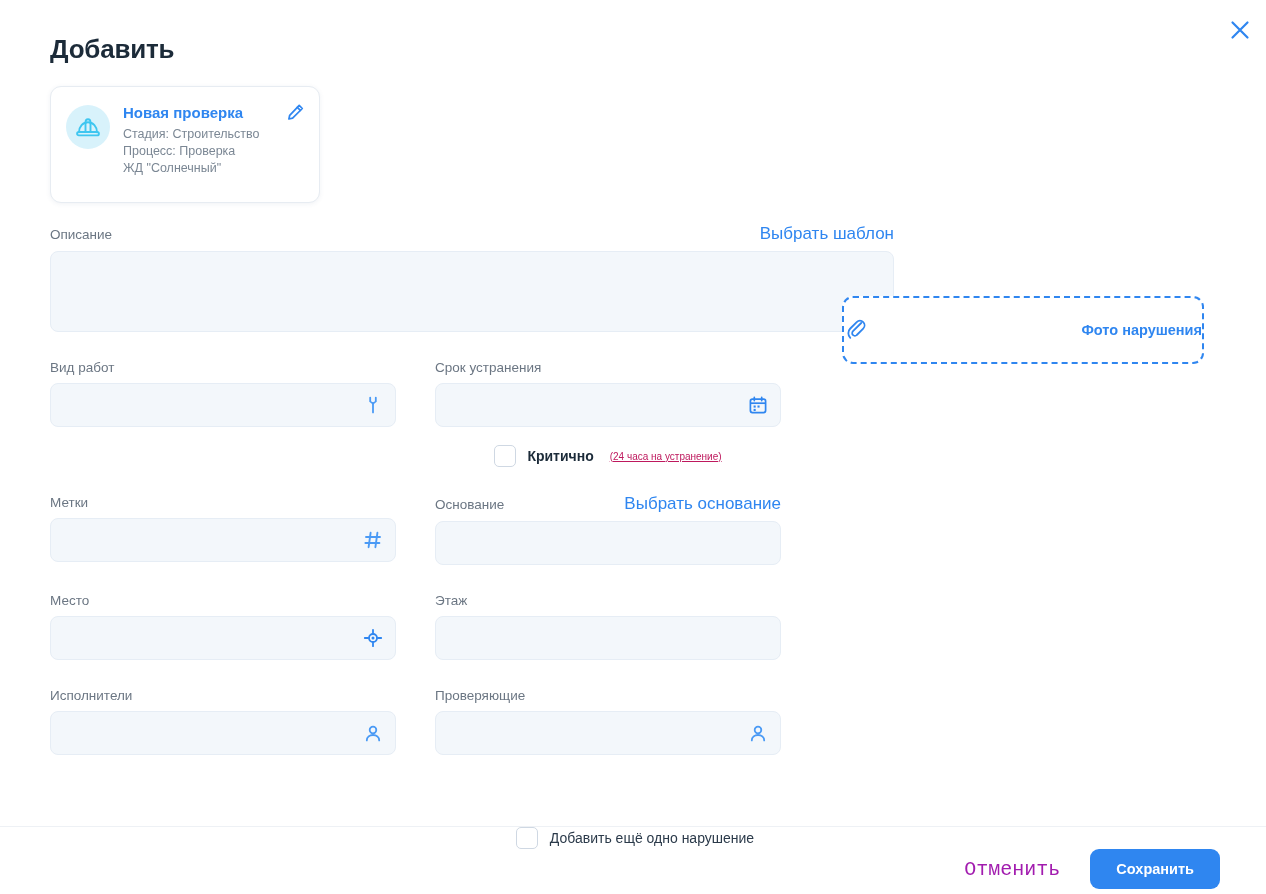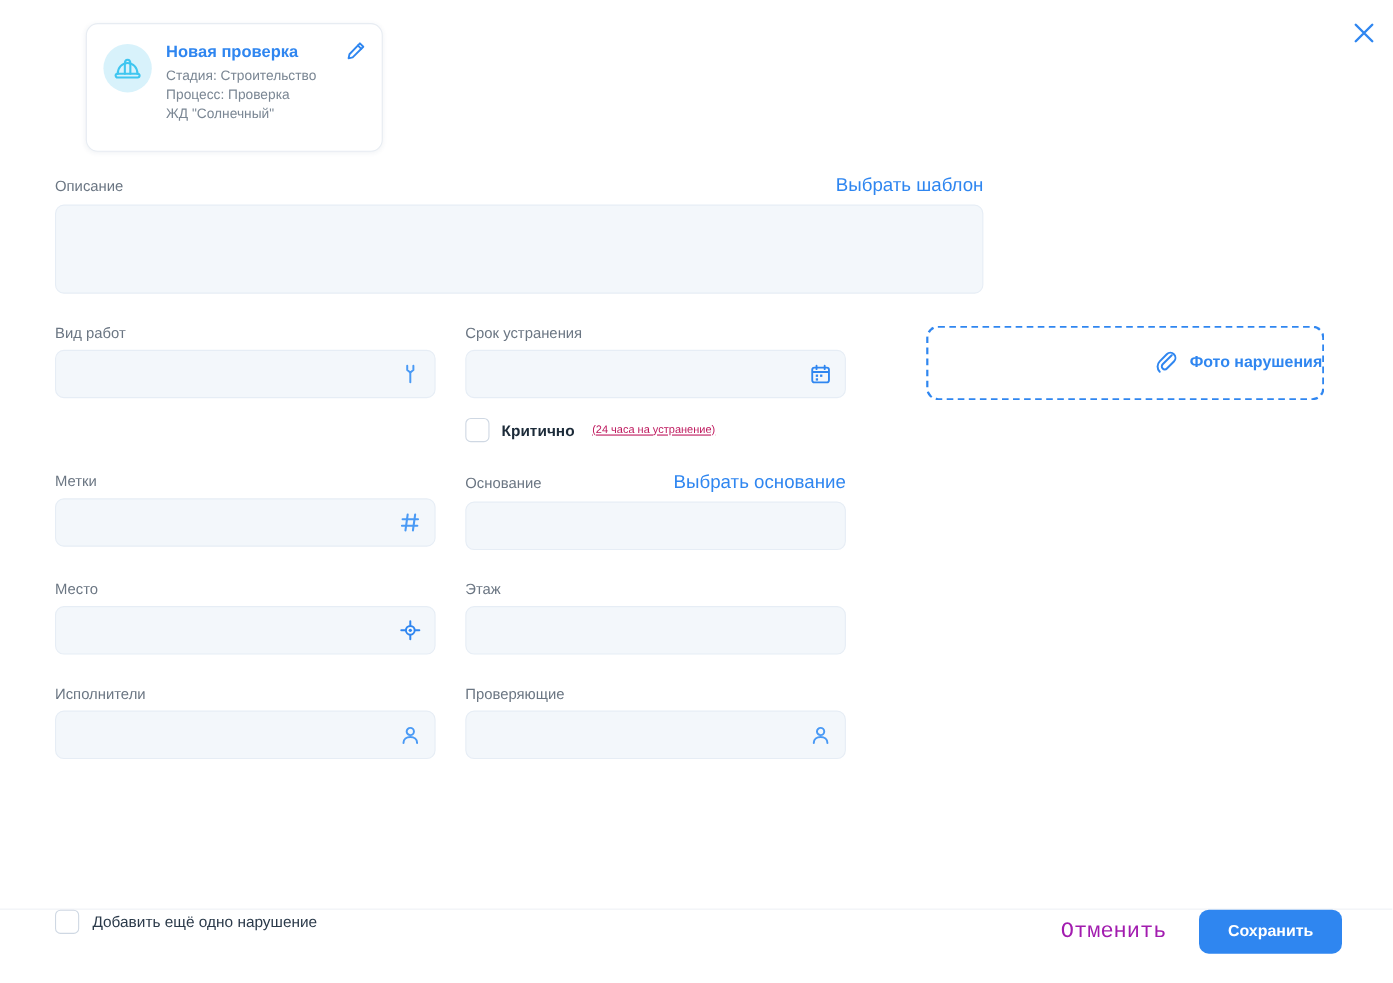--- a/index.html
+++ b/index.html
@@ -56,21 +56,20 @@
     min-height: 117px;
     background: #ffffff;
     border: 1px solid #e7ecf2;
     border-radius: 11px;
     box-shadow: 0 1px 5px rgba(40,70,110,0.07);
     padding: 15px 14px 15px 15px;
     display: flex;
     gap: 13px;
     align-items: flex-start;
     position: relative;
-    margin-left: 28px;
   }
   .hat-circle {
     flex: 0 0 auto;
     width: 44px; height: 44px;
     border-radius: 50%;
     background: #d8f2fb;
     display: flex; align-items: center; justify-content: center;
     margin-top: 3px;
   }
   .card-body { flex: 1 1 auto; min-width: 0; padding-top: 1px;}
@@ -137,54 +136,55 @@
     width: 22px; height: 22px;
     display: flex; align-items:center; justify-content:center;
     cursor: pointer;
   }
 
   .desc-row { margin-top: 21px; width: 844px; }
   .desc-box { height: 81px; }
 
   .row-2 {
     display: flex;
-    gap: 27px;
+    gap: 39px;
     margin-top: 27px;
   }
   .col { width: 346px; }
   .input-h { height: 44px; }
 
   
   .photo-drop {
     position: absolute;
     left: 842px;
     top: 296px;
     width: 362px;
     height: 68px;
     border: 2px dashed #2f86f0;
     border-radius: 11px;
     display: flex;
     align-items: center;
-    justify-content: flex-end;
+    justify-content: space-between;
     gap: 9px;
     cursor: pointer;
     background: #ffffff;
   }
   .photo-drop-label {
     font-size: 14.5px;
     font-weight: bold;
     color: #2f86f0;
   }
 
   
   .cbx-row {
     display: flex;
     align-items: center;
     gap: 11px;
     margin-top: 18px;
+    justify-content: center;
   }
   .cbx {
     width: 22px; height: 22px;
     border: 1px solid #cfd8e3;
     border-radius: 5px;
     background: #ffffff;
     flex: 0 0 auto;
     cursor: pointer;
   }
   .cbx-strong {
@@ -201,22 +201,23 @@
 
   
   .footer {
     position: absolute;
     left: 0; bottom: 0;
     width: 1266px;
     height: 68px;
     background: #ffffff;
     border-top: 1px solid #eef1f5;
     display: flex;
-    align-items: flex-start;
+    align-items: center;
     padding: 0 46px 0 50px;
+    flex-direction: column;
   }
   .footer-left {
     display: flex; align-items: center; gap: 12px;
   }
   .footer-left-label {
     font-size: 14px;
     color: #2b3a4a;
   }
   .footer-right {
     margin-left: auto;
@@ -254,20 +255,21 @@
   <button class="close-btn" aria-label="close">
     <span>
       <svg width="22" height="22" viewBox="0 0 22 22" fill="none">
         <path d="M3.5 3.5 L18.5 18.5 M18.5 3.5 L3.5 18.5" stroke="#2f86f0" stroke-width="2.2" stroke-linecap="round"></path>
       </svg>
     </span>
   </button>
 
   <div class="scroll-area">
 
+    <h1 class="dialog-title">Добавить</h1>
 
     <div class="check-card">
       <div class="hat-circle">
         <svg width="28" height="28" viewBox="0 0 28 28" fill="none">
           <path d="M5 19.2 C5 13.6 8.9 9.2 14 9.2 C19.1 9.2 23 13.6 23 19.2" stroke="#3fc6f0" stroke-width="1.9" stroke-linecap="round"></path>
           <rect x="3.1" y="19" width="21.8" height="3.4" rx="1.7" stroke="#3fc6f0" stroke-width="1.9"></rect>
           <path d="M11.5 9.9 L11.5 19 M16.5 9.9 L16.5 19" stroke="#3fc6f0" stroke-width="1.9" stroke-linecap="round"></path>
           <path d="M11.5 9.6 C11.5 7.5 12.6 6.3 14 6.3 C15.4 6.3 16.5 7.5 16.5 9.6" stroke="#3fc6f0" stroke-width="1.9" stroke-linecap="round"></path>
         </svg>
       </div>

